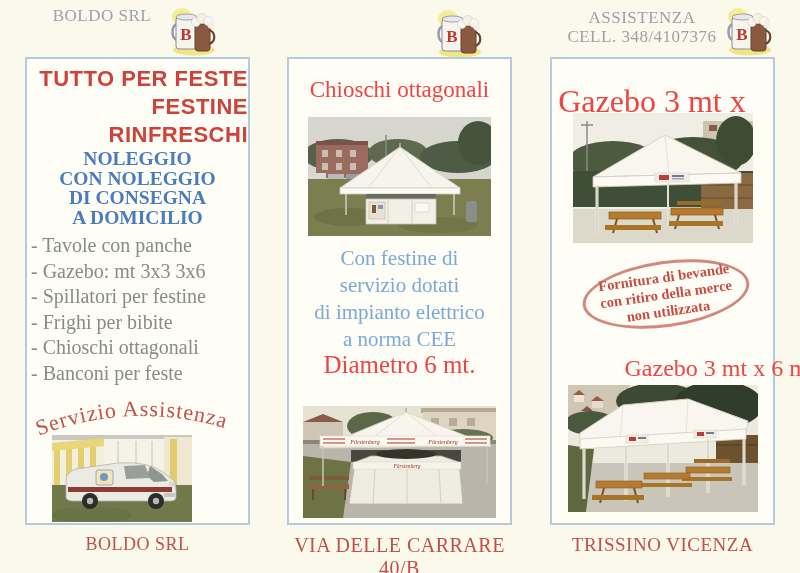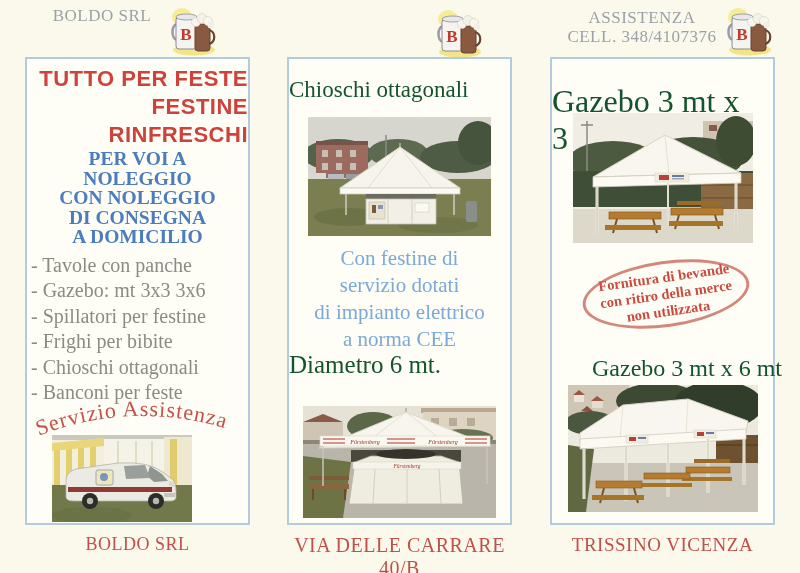--- a/index.html
+++ b/index.html
@@ -58,22 +58,22 @@
   }
   .rent-list{
     margin-top:6px;
     padding-left:4px;
     font-size:20px;
     line-height:25.5px;
     color:#8b8b86;
   }
   
   .photo-title{
-    text-align:left;
-    color:#14532d;
+    text-align:center;
+    color:#ef4444;
   }
   .blue-body{
     text-align:center;
     font-size:21px;
     line-height:27px;
     color:#7ba9d8;
   }
   
   .stamp{
     position:absolute;
@@ -150,21 +150,20 @@
   <circle cx="41" cy="19" r="3.5" fill="#f2f0e4"></circle>
 </svg>
 
 <div class="col-box" style="left:25px;">
   <div class="headline">
     <div>TUTTO PER FESTE</div>
     <div>FESTINE</div>
     <div>RINFRESCHI</div>
   </div>
   <div class="subhead">
-    <div>PER VOI A</div>
     <div>NOLEGGIO</div>
     <div>CON NOLEGGIO</div>
     <div>DI CONSEGNA</div>
     <div>A DOMICILIO</div>
   </div>
   <div class="rent-list">
     <div>- Tavole con panche</div>
     <div>- Gazebo: mt 3x3 3x6</div>
     <div>- Spillatori per festine</div>
     <div>- Frighi per bibite</div>

